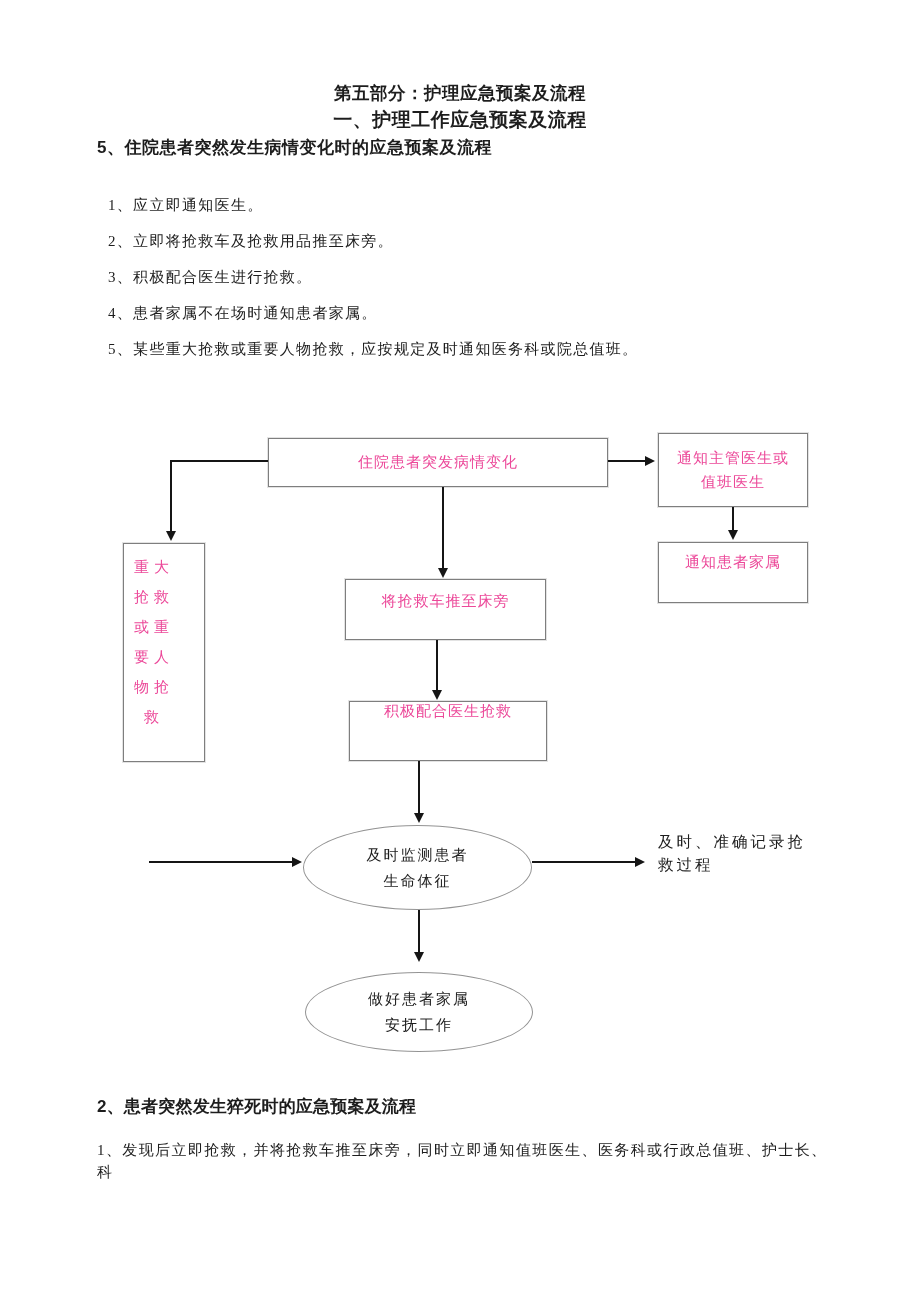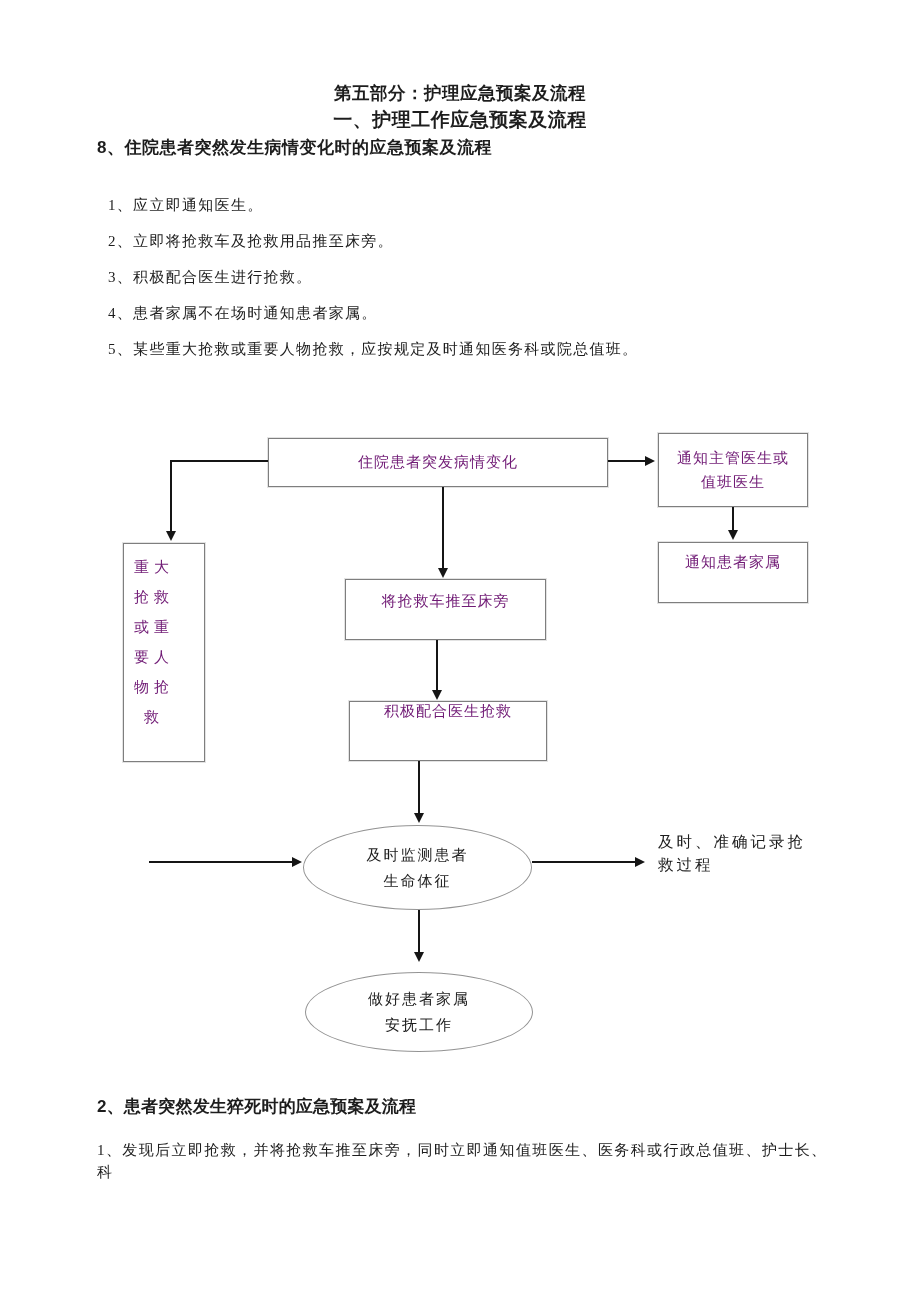--- a/index.html
+++ b/index.html
@@ -35,21 +35,21 @@
   .para {
     left:97px; top:1119px; width:740px;
     font-size:15px; letter-spacing:1.4px; line-height:22px;margin-top:20px;
   }
   
   .flow { left:0; top:0; width:920px; height:1301px; }
   .box {
     position:absolute; box-sizing:border-box; background:#fff;
     border:1px solid #7e7e7e; box-shadow:0 0 0 1px #e3e3e3;
     display:flex; justify-content:center;
-    font-size:15px; letter-spacing:1px; color:#701a75; text-align:center;
+    font-size:15px; letter-spacing:1px; color:#ec4899; text-align:center;
   }
   .vcenter { align-items:center; }
   .multiline { white-space:pre-line; }
   .ellipse {
     position:absolute; box-sizing:border-box; background:#fff;
     border:1px solid #939393; border-radius:50%;
     display:flex; align-items:center; justify-content:center;
     font-size:15px; letter-spacing:2px; line-height:26px; text-align:center;
   }
   .note { font-size:15.5px; letter-spacing:3px; line-height:22.5px; }
@@ -66,21 +66,21 @@
     border-left:10px solid #151515;
   }
 </style>
 </head>
 <body>
 
 <div class="page">
 
   <div class="abs title1">第五部分：护理应急预案及流程</div>
   <div class="abs title2">一、护理工作应急预案及流程</div>
-  <div class="abs h1">8、住院患者突然发生病情变化时的应急预案及流程</div>
+  <div class="abs h1">5、住院患者突然发生病情变化时的应急预案及流程</div>
 
   <div class="abs list">
     <div class="li">1、应立即通知医生。</div>
     <div class="li">2、立即将抢救车及抢救用品推至床旁。</div>
     <div class="li">3、积极配合医生进行抢救。</div>
     <div class="li">4、患者家属不在场时通知患者家属。</div>
     <div class="li">5、某些重大抢救或重要人物抢救，应按规定及时通知医务科或院总值班。</div>
   </div>
 
   <div class="abs flow">

